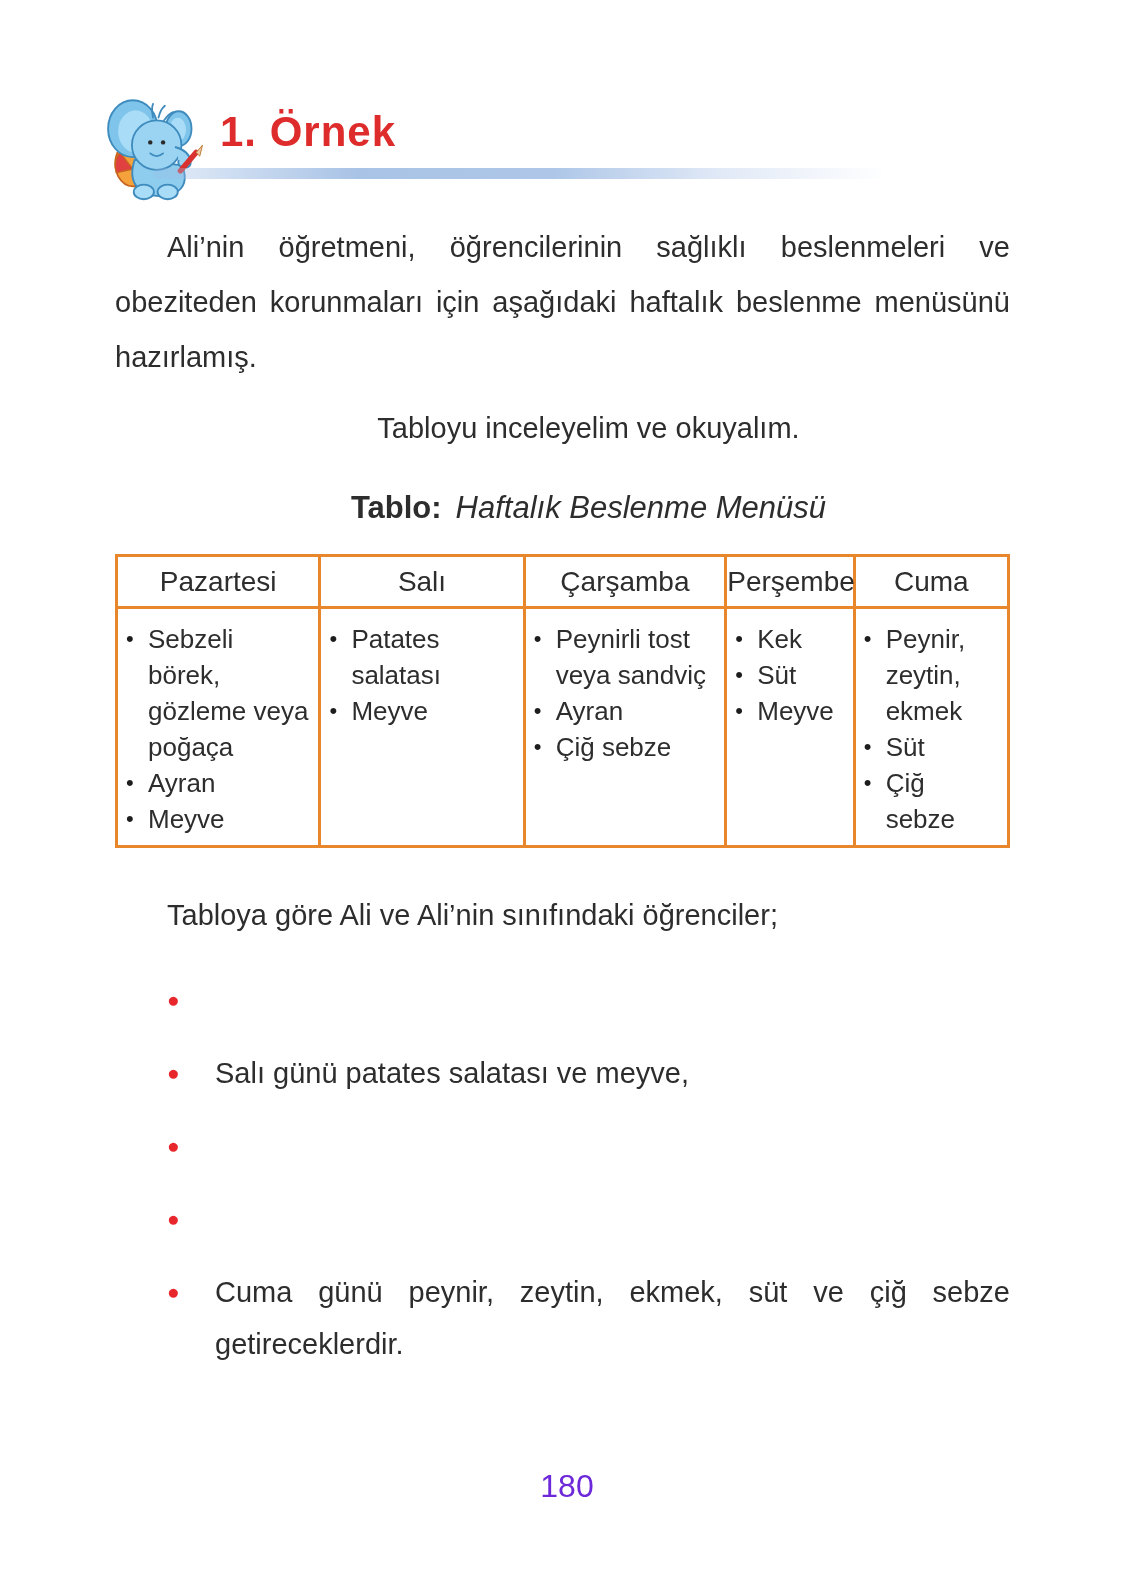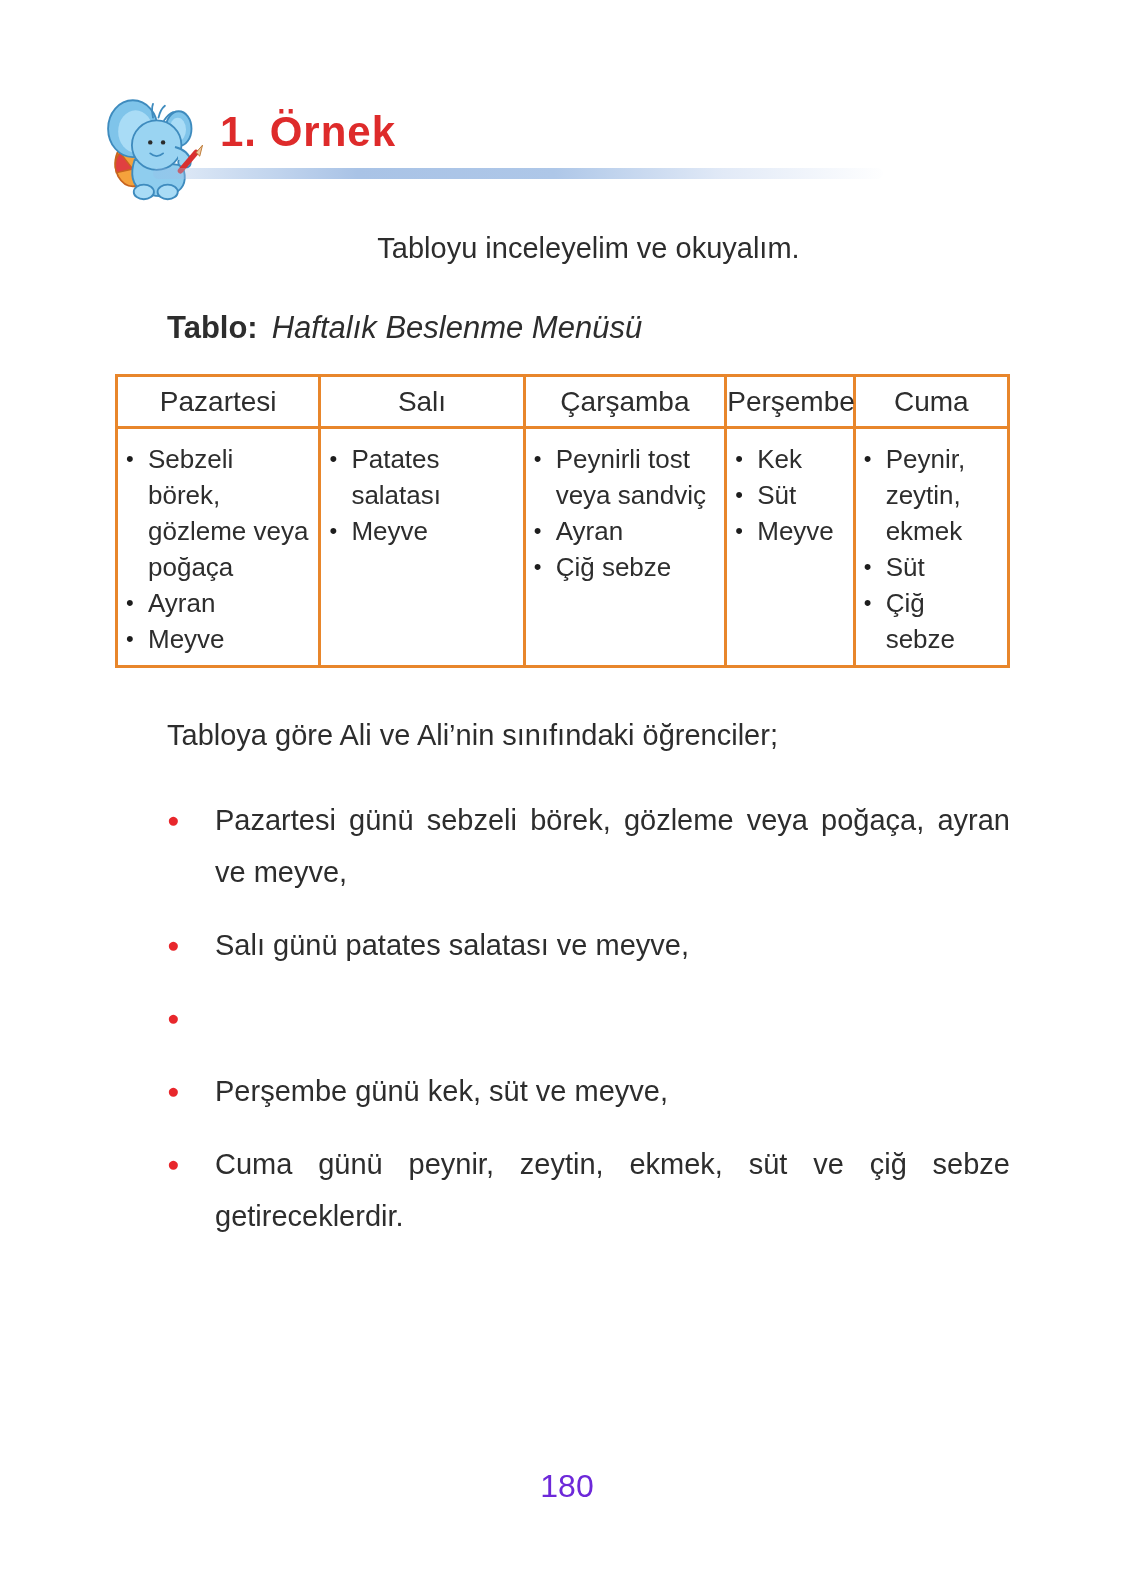--- a/index.html
+++ b/index.html
@@ -65,20 +65,21 @@
     margin-top: 26px;
     font-size: 29px;
     line-height: 34px;
     text-indent: 52px;
     text-align: center;
   }
   .caption {
     margin-top: 45px;
     font-size: 31px;
     text-indent: 52px;
+    text-align: center;
   }
   .caption .caption-label { font-weight: bold; }
   .caption .caption-title { font-style: italic; margin-left: 14px; }
 
   
   .menu-table {
     margin-top: 28px;
     width: 100%;
     border-collapse: collapse;
     table-layout: fixed;
@@ -185,20 +186,21 @@
       <circle cx="57" cy="55" r="2.4" fill="#2b2b2b"></circle>
       <circle cx="71" cy="55" r="2.4" fill="#2b2b2b"></circle>
       <path d="M57 67 q7 6 14 0" stroke="#3e8bbe" stroke-width="2" fill="none" stroke-linecap="round"></path>
     </svg>
     <div class="example-title">1. Örnek</div>
     <div class="header-rule"></div>
   </div>
 
   <div class="content">
 
+    <p class="intro">Ali’nin öğretmeni, öğrencilerinin sağlıklı beslenmeleri ve obeziteden korunmaları için aşağıdaki haftalık beslenme menüsünü hazırlamış.</p>
 
     <p class="instruction">Tabloyu inceleyelim ve okuyalım.</p>
 
     <p class="caption"><span class="caption-label">Tablo:</span><span class="caption-title">Haftalık Beslenme Menüsü</span></p>
 
     <table class="menu-table">
       <colgroup>
         <col style="width:22.8%">
           <col style="width:22.9%">
           <col style="width:22.6%">
@@ -294,32 +296,30 @@
           </td>
         </tr>
       </tbody>
     </table>
 
     <p class="lead">Tabloya göre Ali ve Ali’nin sınıfındaki öğrenciler;</p>
 
     <ul class="main-bullets">
       <li>
           <span class="main-dot">●</span>
-          <span class="bullet-text">Pazartesi günü sebzeli börek, gözleme veya poğaça, ayran ve meyve,</span>
         </li>
       <li>
           <span class="main-dot">●</span>
           <span class="bullet-text">Salı günü patates salatası ve meyve,</span>
         </li>
       <li>
           <span class="main-dot">●</span>
         </li>
       <li>
           <span class="main-dot">●</span>
-          <span class="bullet-text">Perşembe günü kek, süt ve meyve,</span>
         </li>
       <li>
           <span class="main-dot">●</span>
           <span class="bullet-text">Cuma günü peynir, zeytin, ekmek, süt ve çiğ sebze getireceklerdir.</span>
         </li>
     </ul>
 
   </div>
 
   <div class="page-number">180</div>

